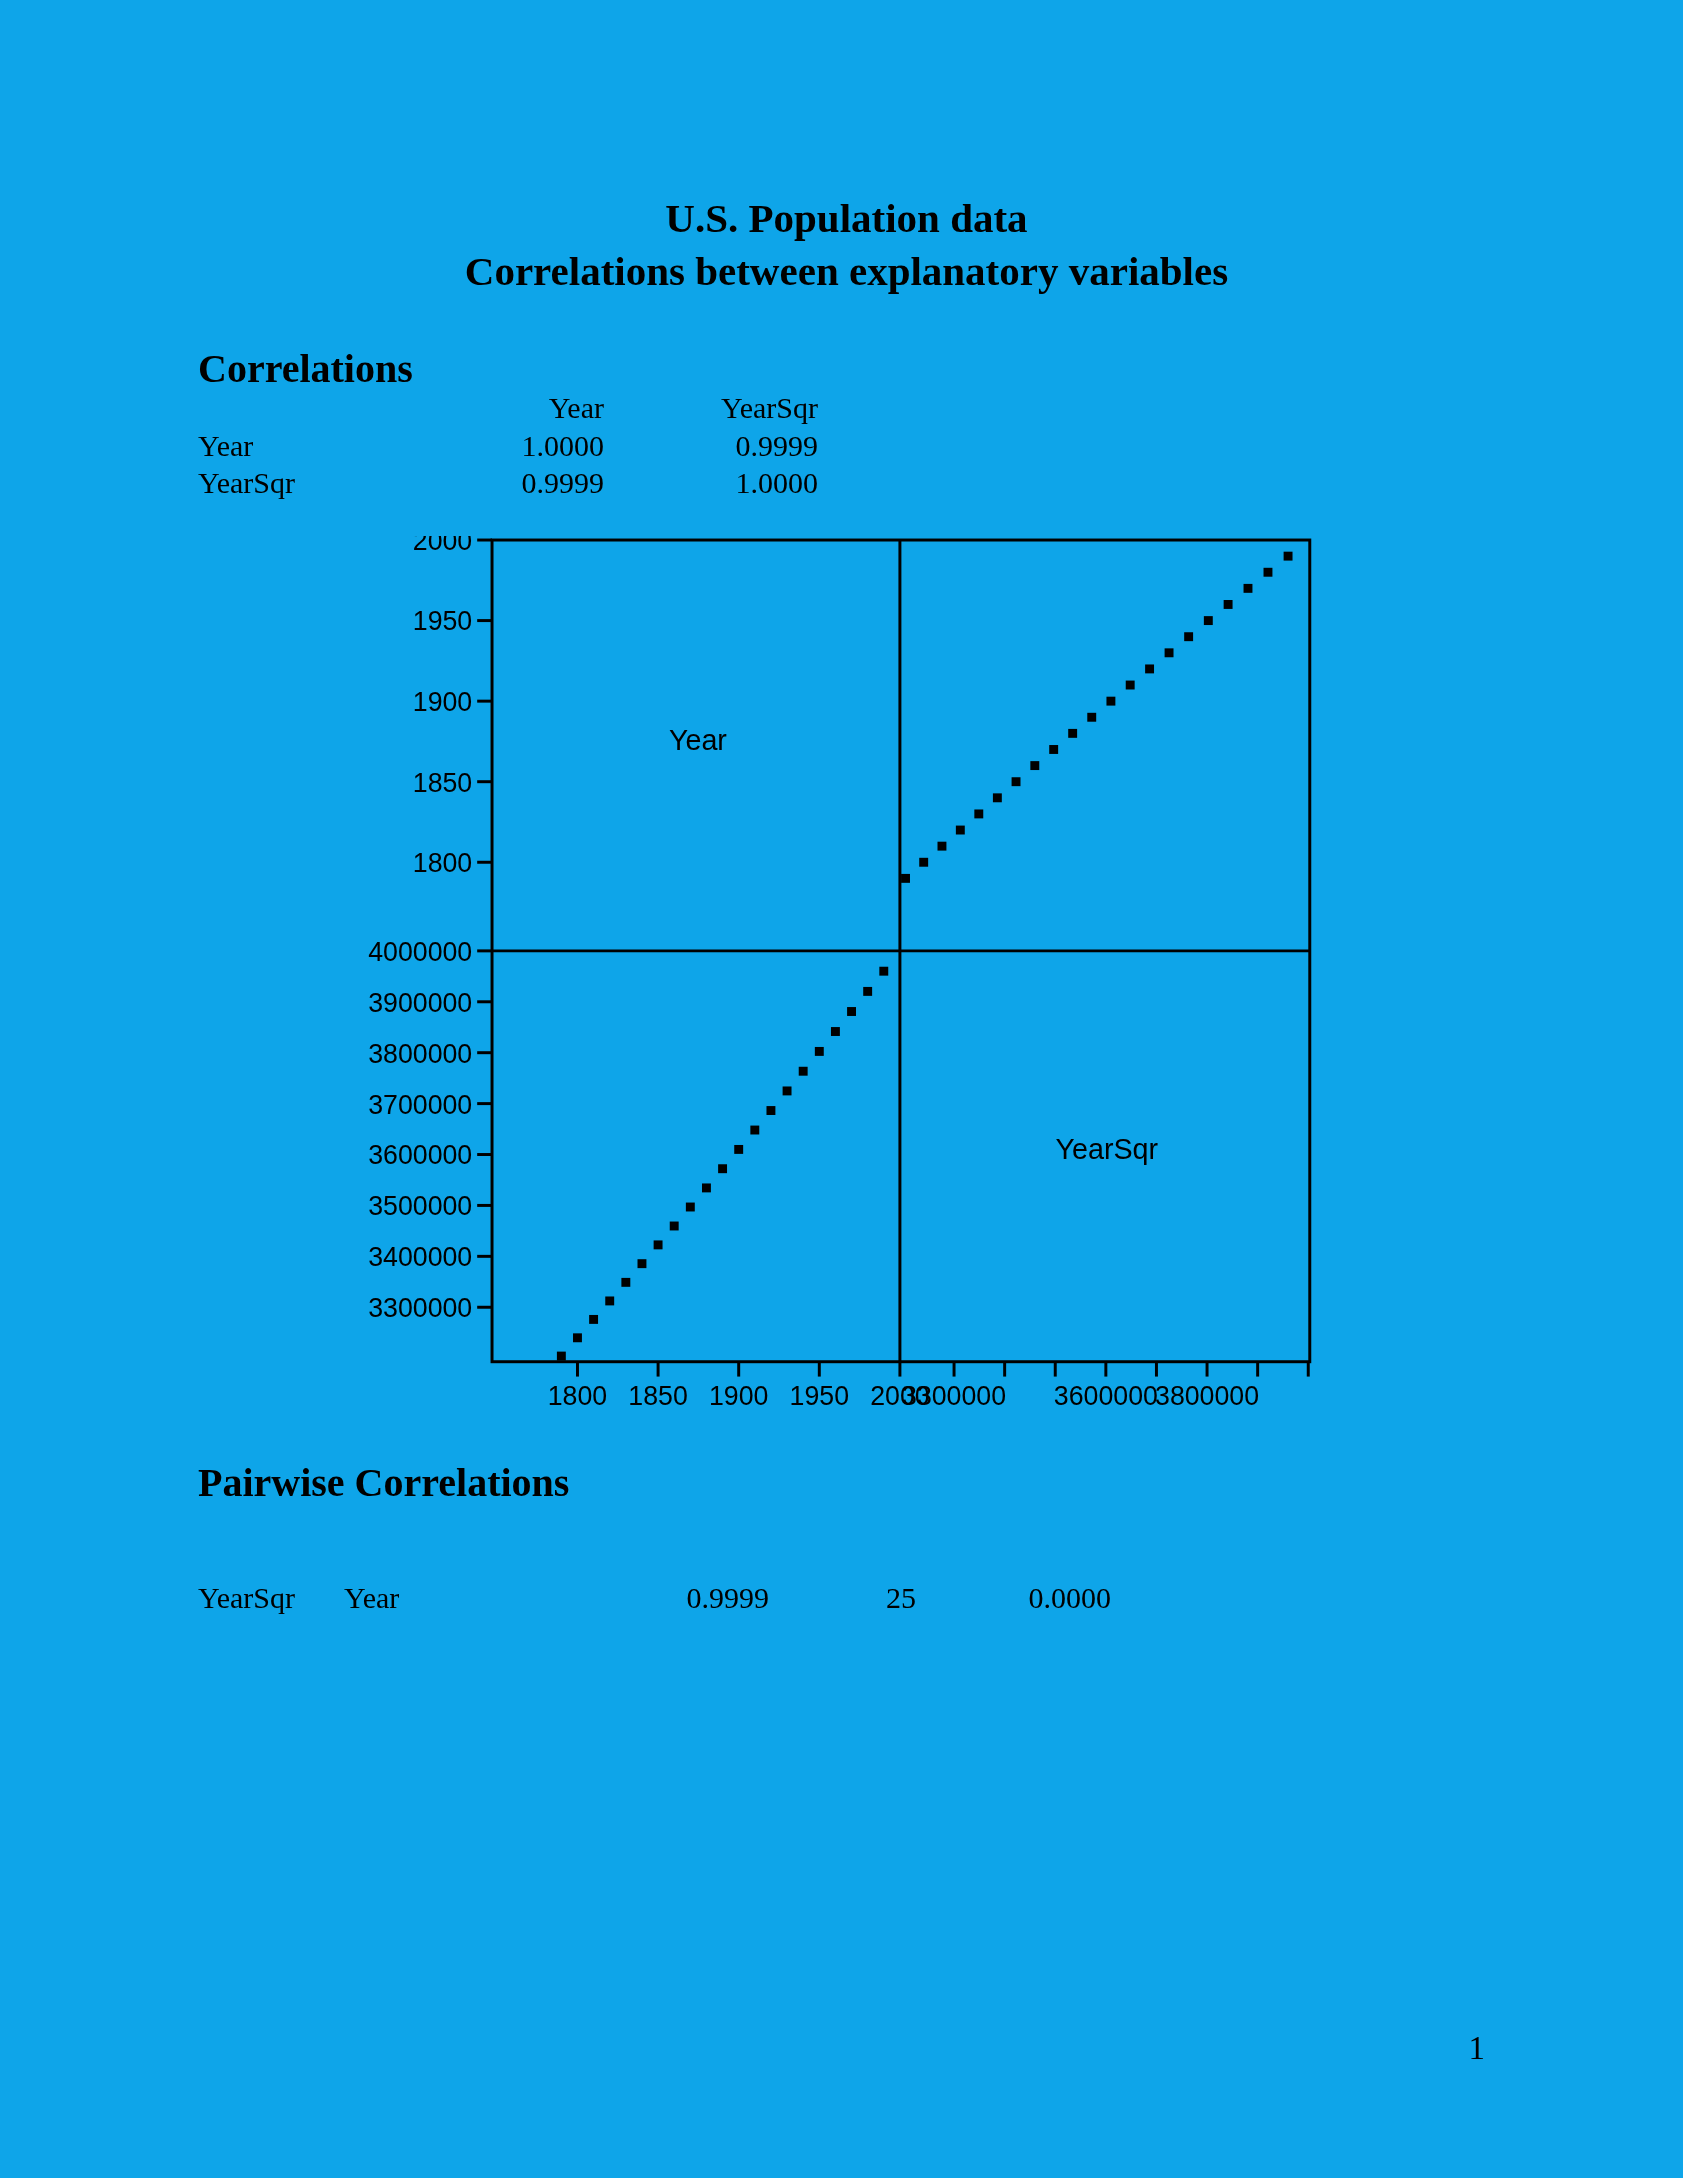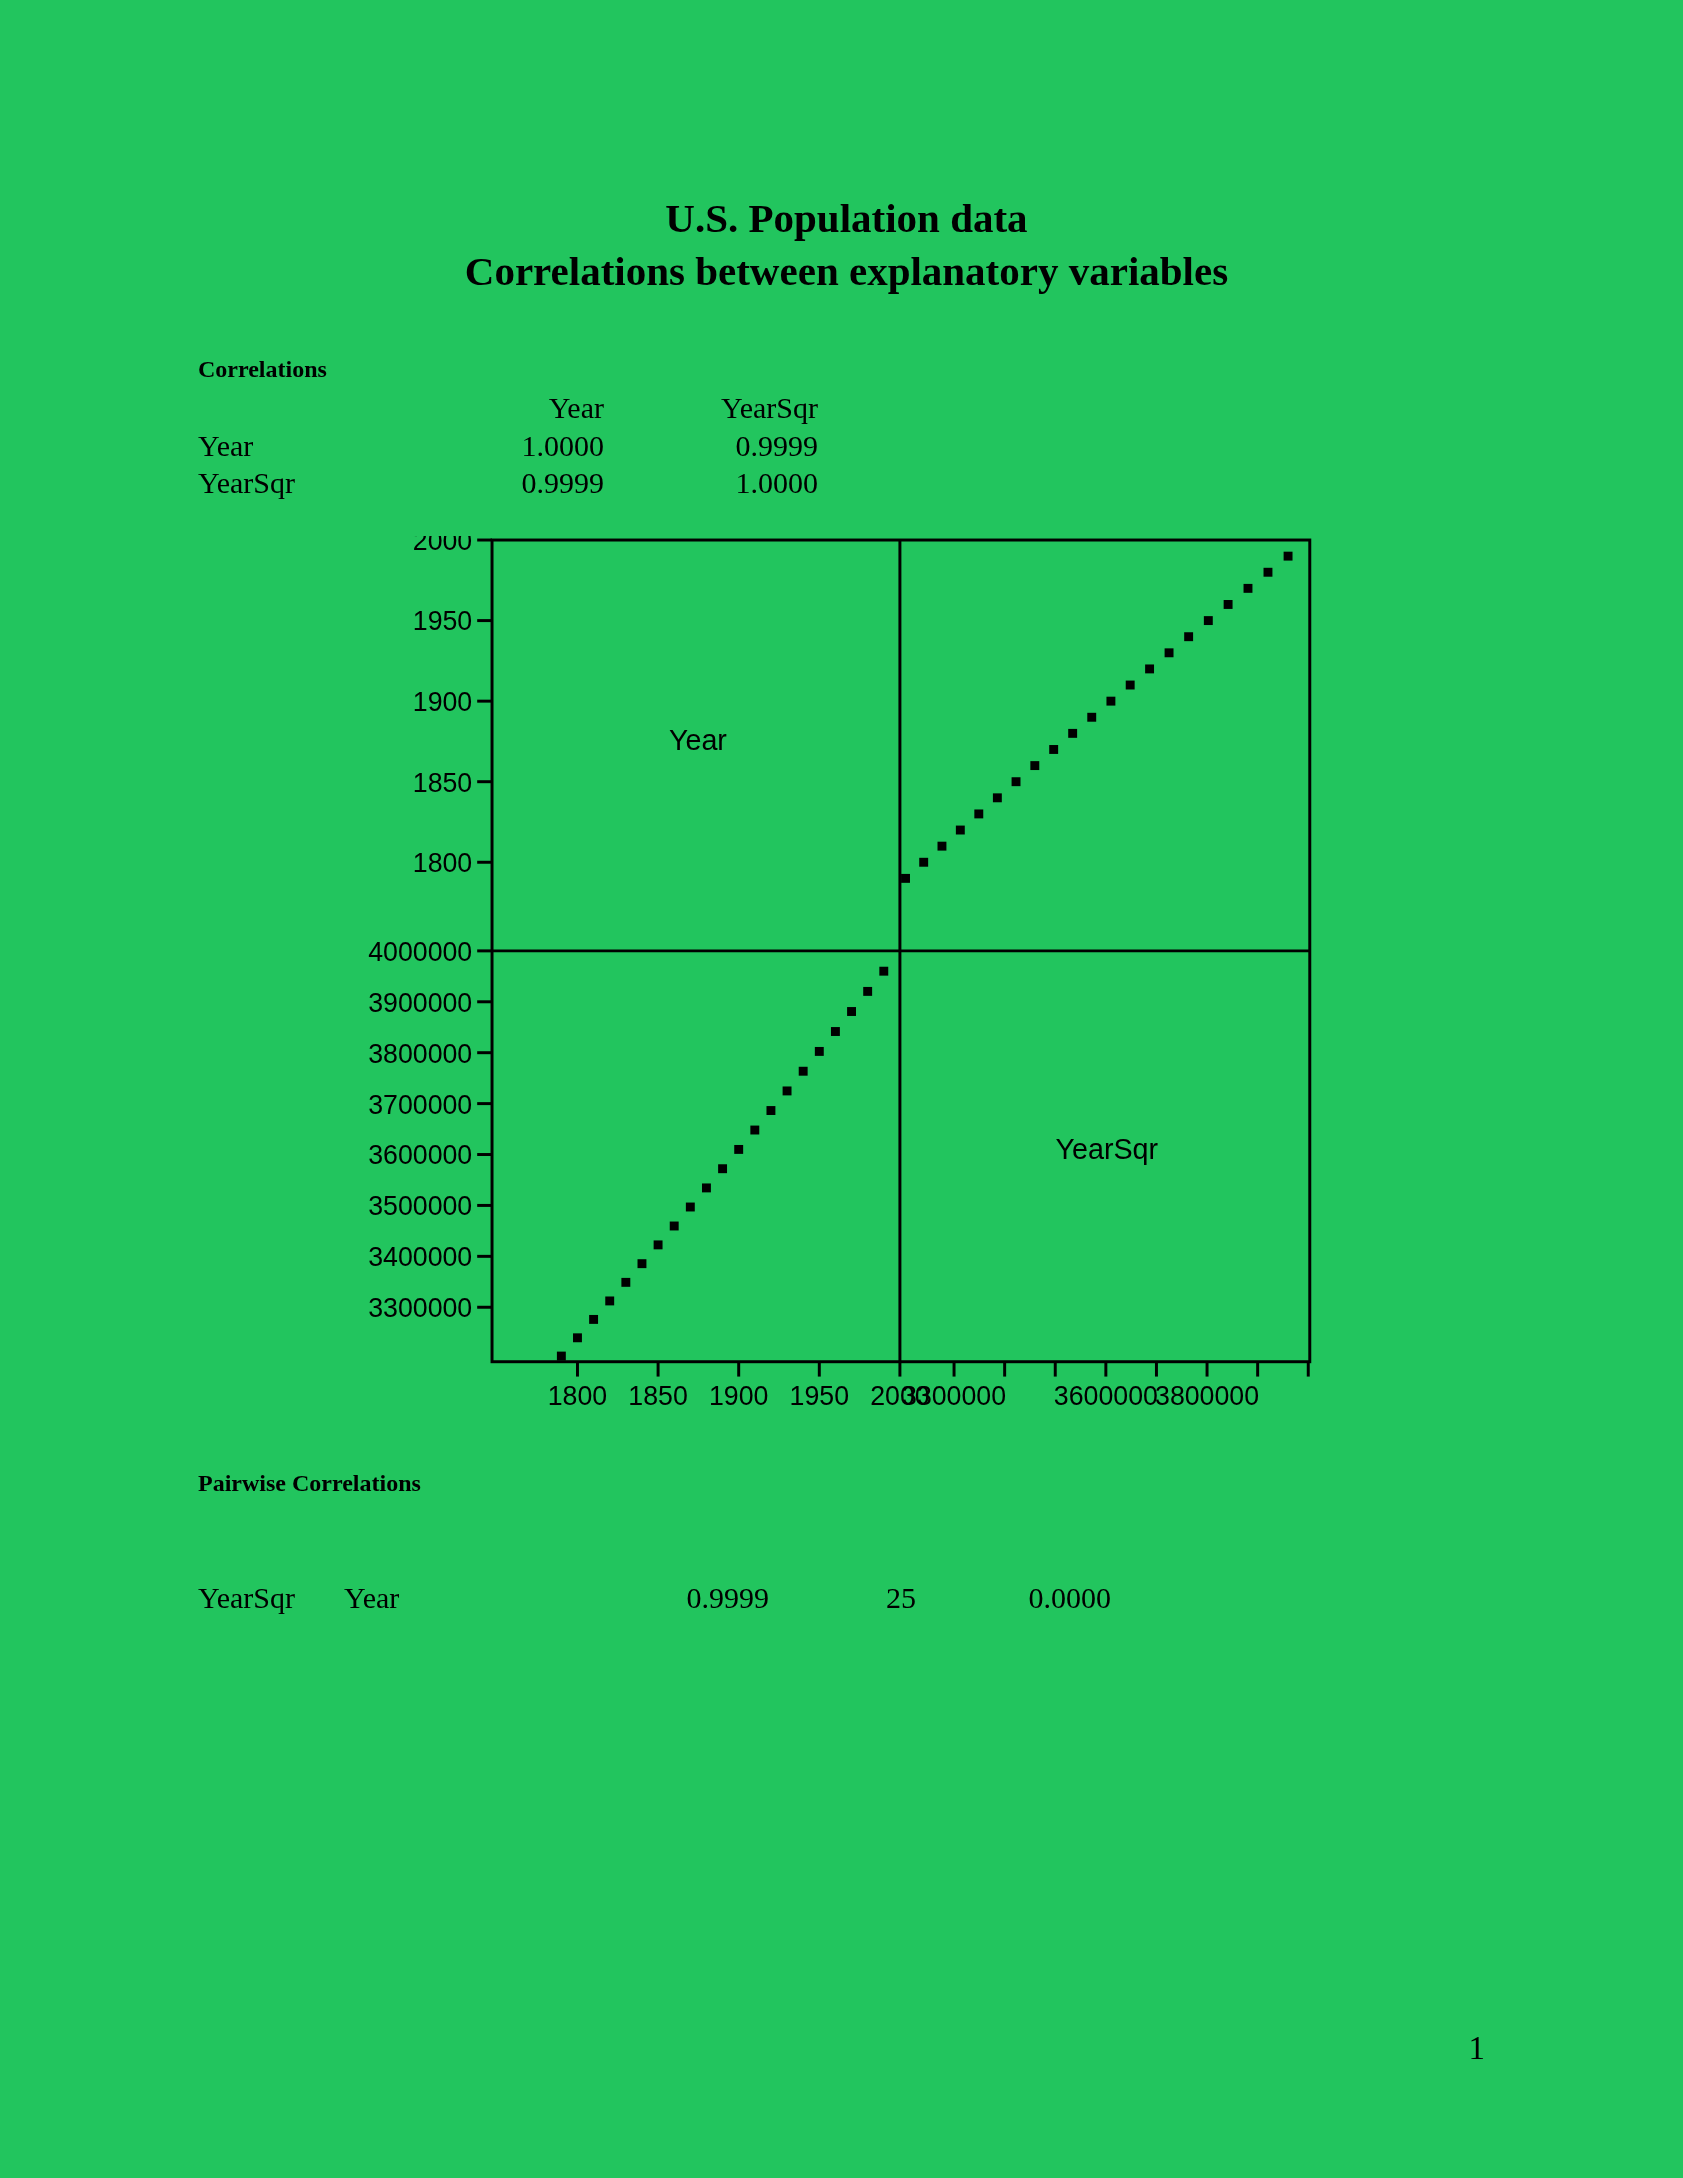--- a/index.html
+++ b/index.html
@@ -1,30 +1,30 @@
 <!DOCTYPE html>
 <html><head>
 <meta charset="utf-8">
 <style>
   html,body{margin:0;padding:0;background:#ffffff;}
   .page{
     position:relative;
     width:1683px;height:2178px;
-    background:#22c55e;
+    background:#0ea5e9;
     font-family:"Liberation Serif","DejaVu Serif",serif;
     color:#000000;
     overflow:hidden;
   }
   .doc-title{
     position:absolute;left:0;top:192px;width:1693px;
     text-align:center;font-weight:bold;font-size:41px;line-height:53px;
   }
   .section-heading{
     position:absolute;left:198px;
-    font-weight:bold;font-size:24px;line-height:34px;
+    font-weight:bold;font-size:40px;line-height:34px;
   }
   .h-corr{top:352px;}
   .h-pair{top:1466px;}
   
   .corr-row{position:absolute;left:198px;width:693px;height:38px;font-size:30px;line-height:38px;}
   .corr-row .cell{position:absolute;top:0;white-space:nowrap;}
   .cc-label{left:0;width:178px;text-align:left;}
   .cc-1{left:208px;width:198px;text-align:right;}
   .cc-2{left:422px;width:198px;text-align:right;}
   .corr-hdr{top:389px;}

